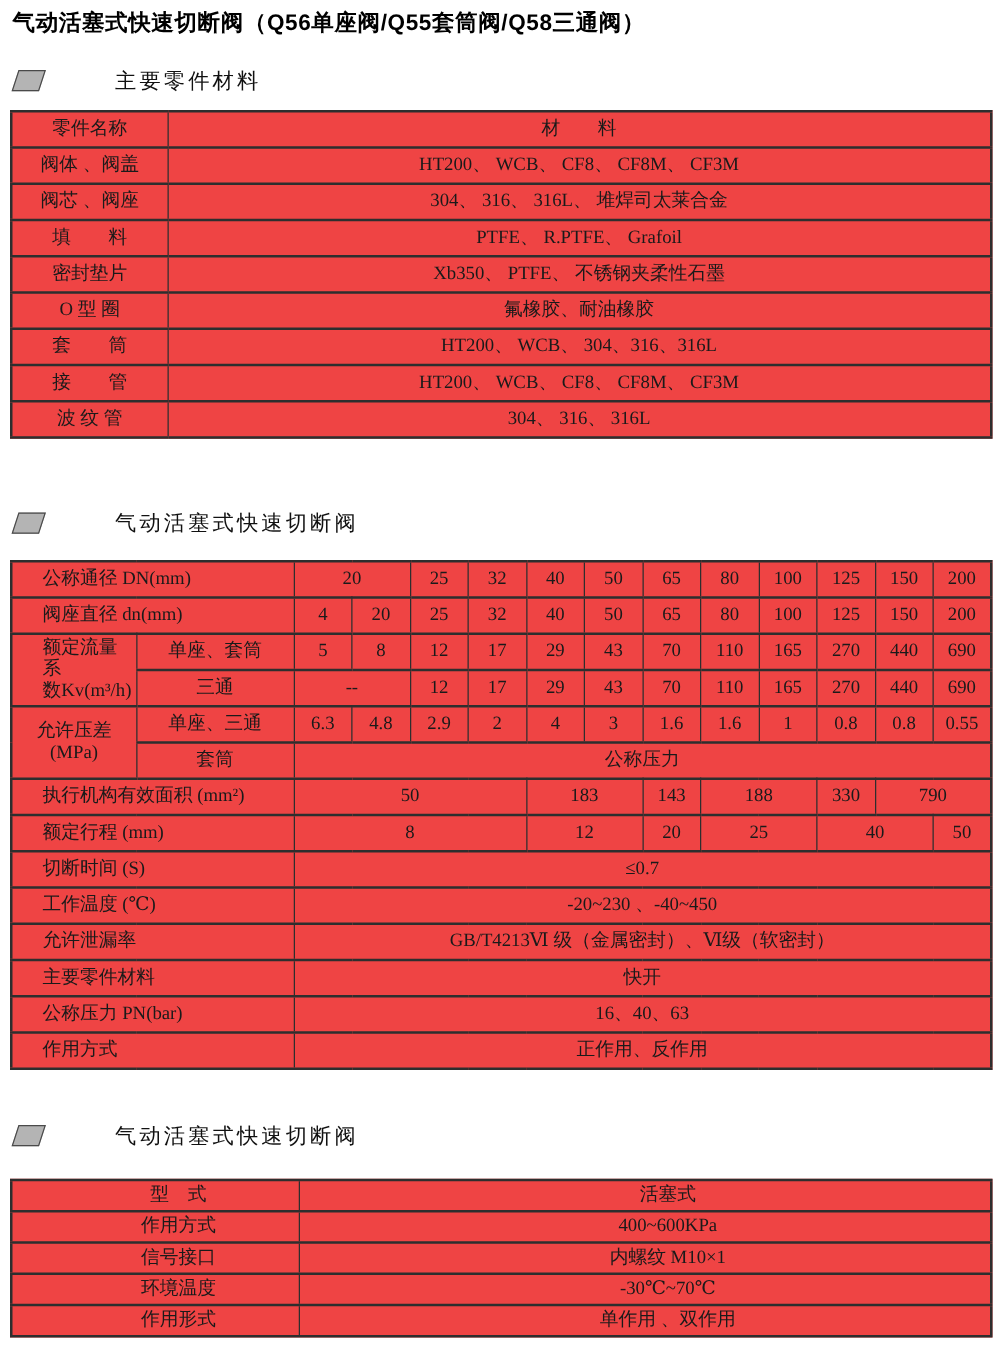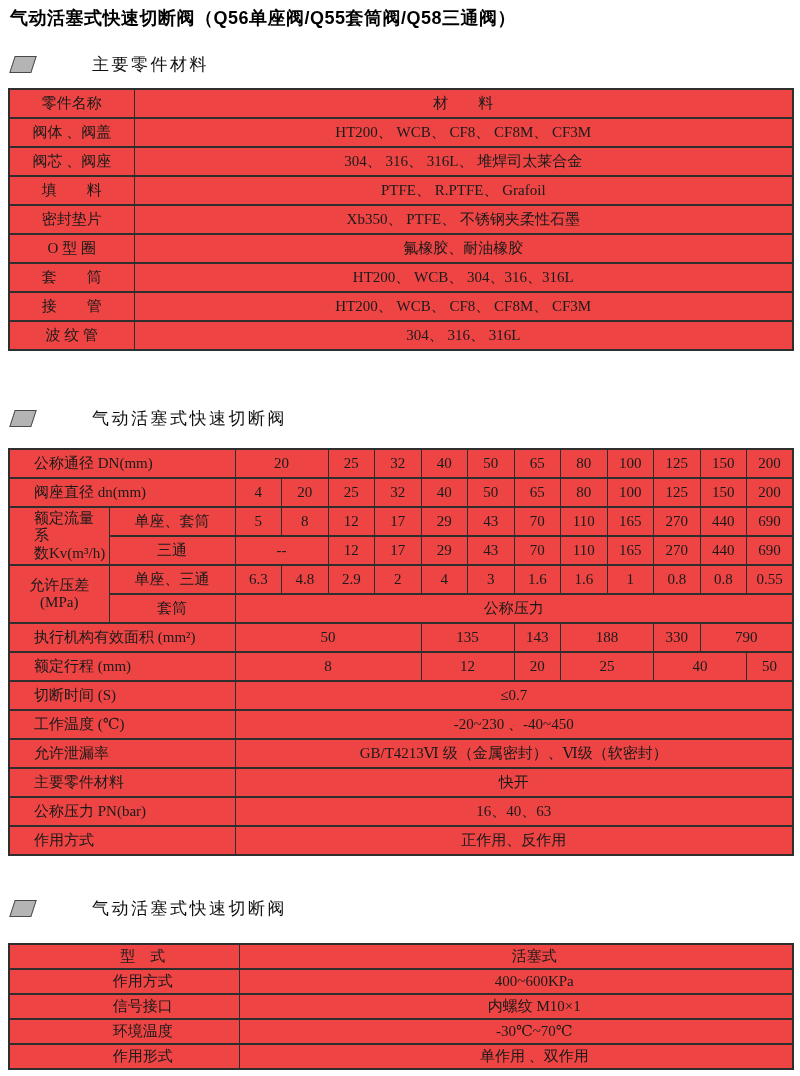--- a/index.html
+++ b/index.html
@@ -202,21 +202,21 @@
     <td>0.8</td>
     <td>0.55</td>
   </tr>
   <tr>
     <td>套筒</td>
     <td colspan="12">公称压力</td>
   </tr>
   <tr>
     <td colspan="2" class="al">执行机构有效面积 (mm²)</td>
     <td colspan="4">50</td>
-    <td colspan="2">135</td>
+    <td colspan="2">183</td>
     <td>143</td>
     <td colspan="2">188</td>
     <td>330</td>
     <td colspan="2">790</td>
   </tr>
   <tr>
     <td colspan="2" class="al">额定行程 (mm)</td>
     <td colspan="4">8</td>
     <td colspan="2">12</td>
     <td>20</td>

